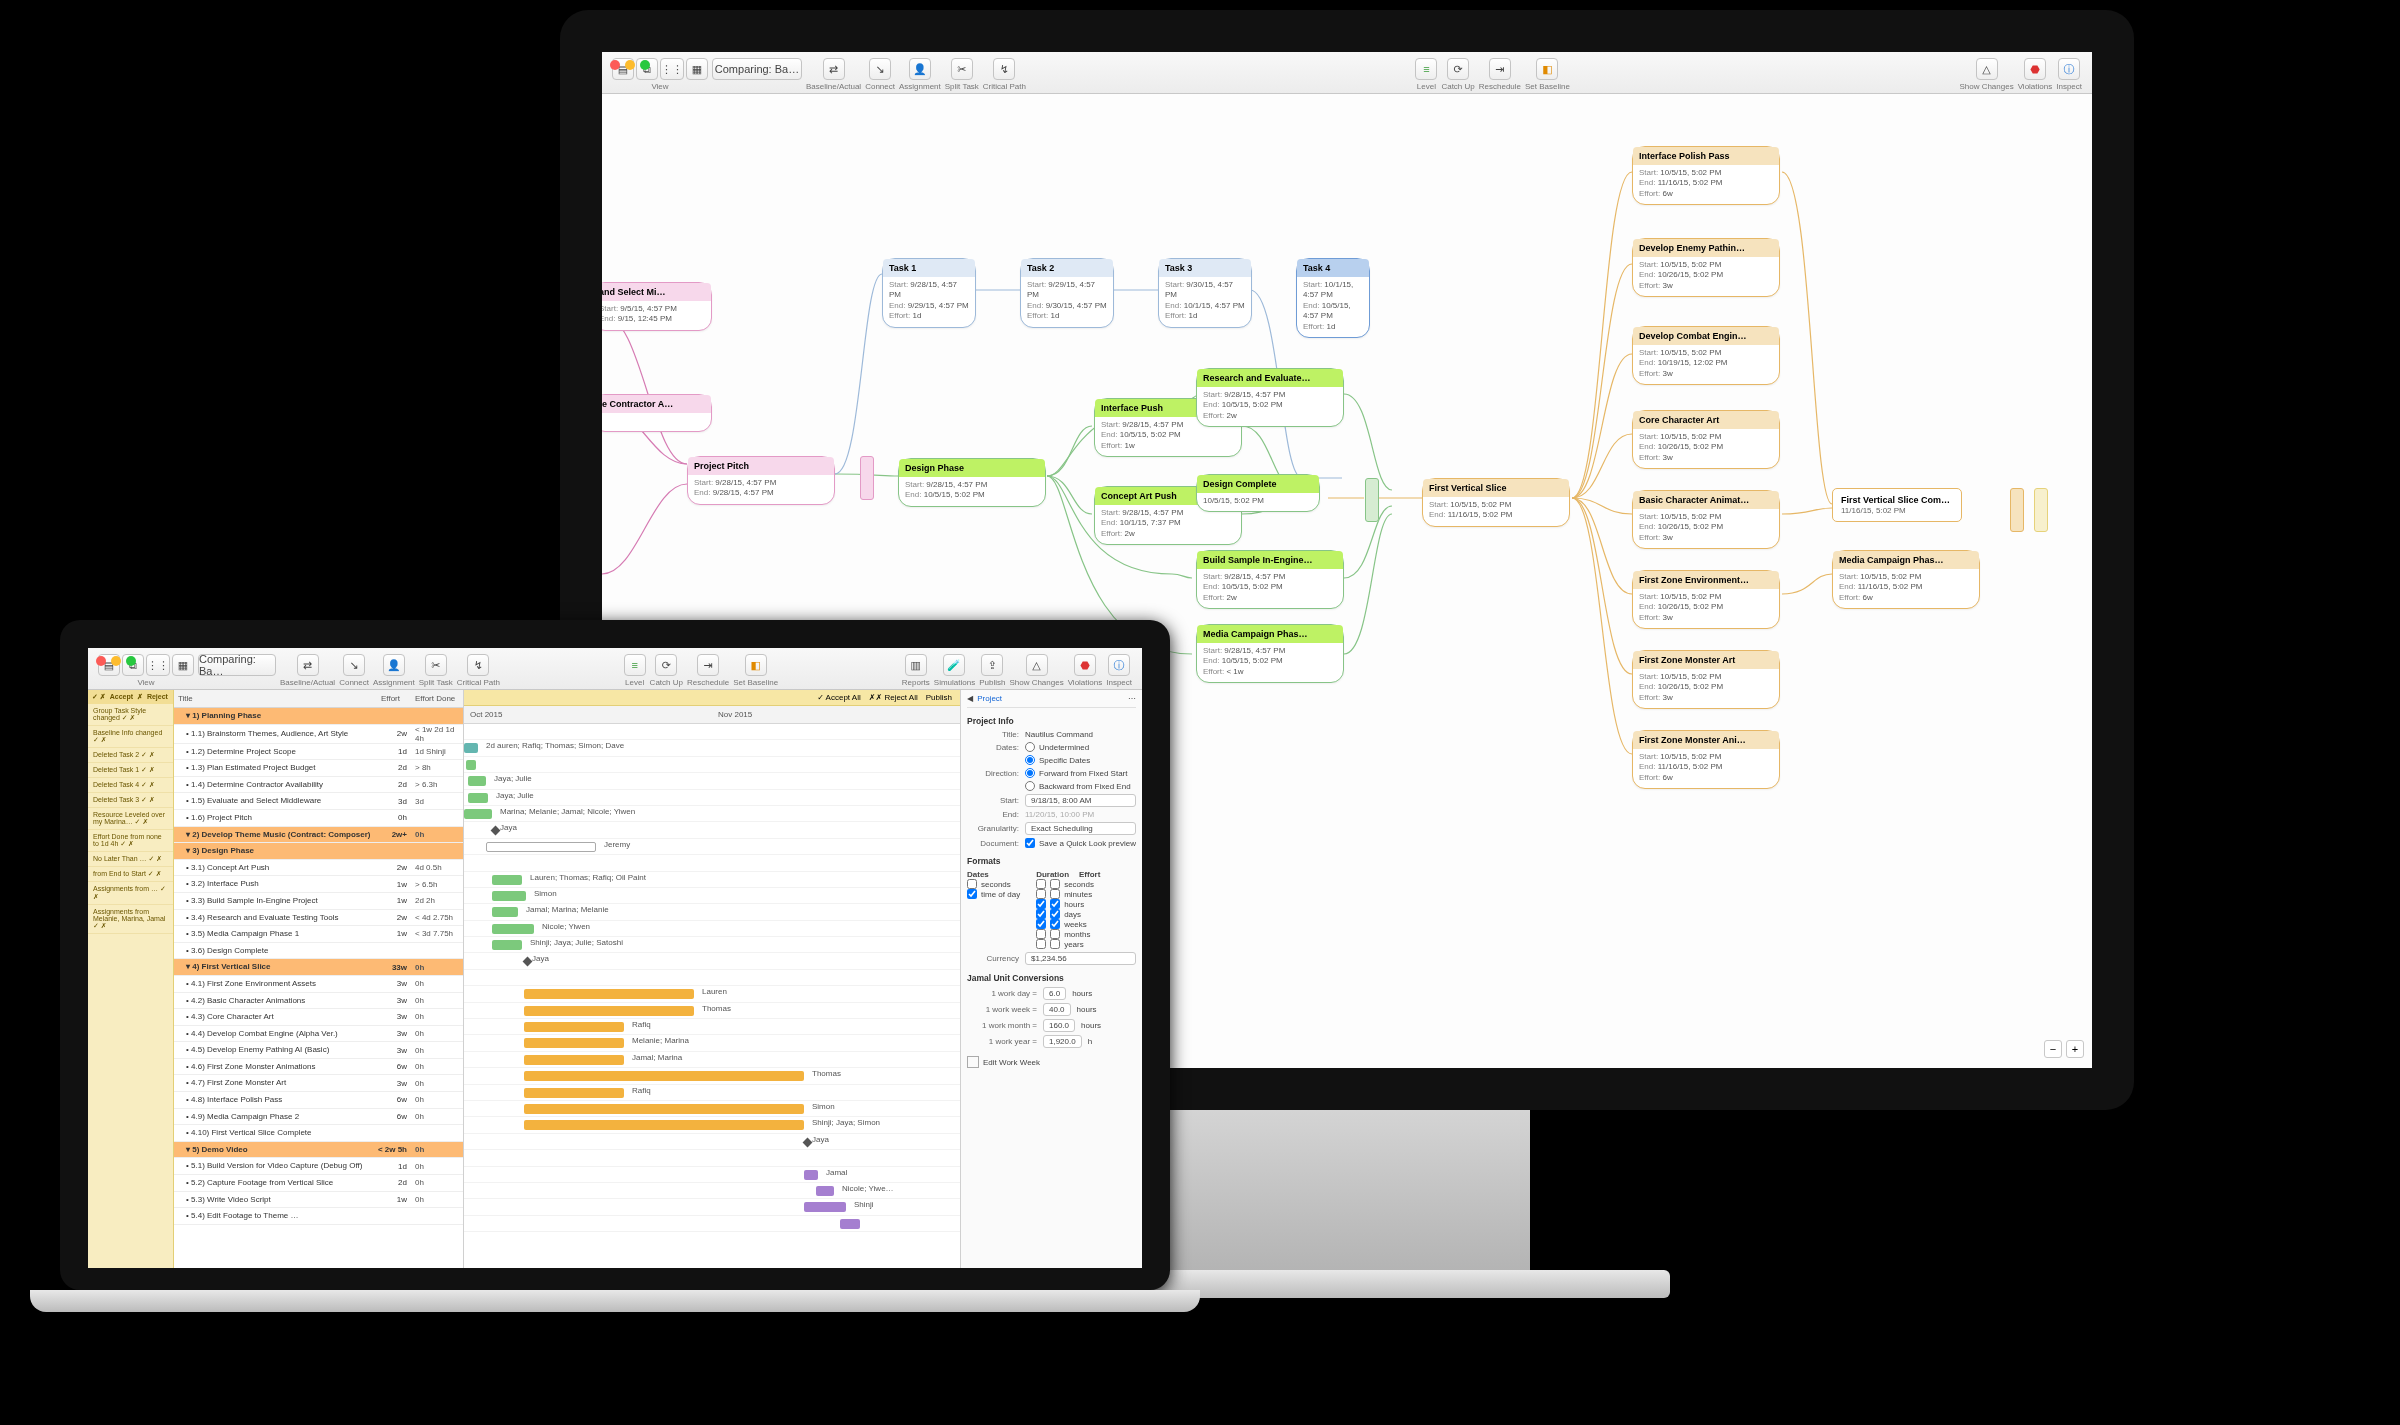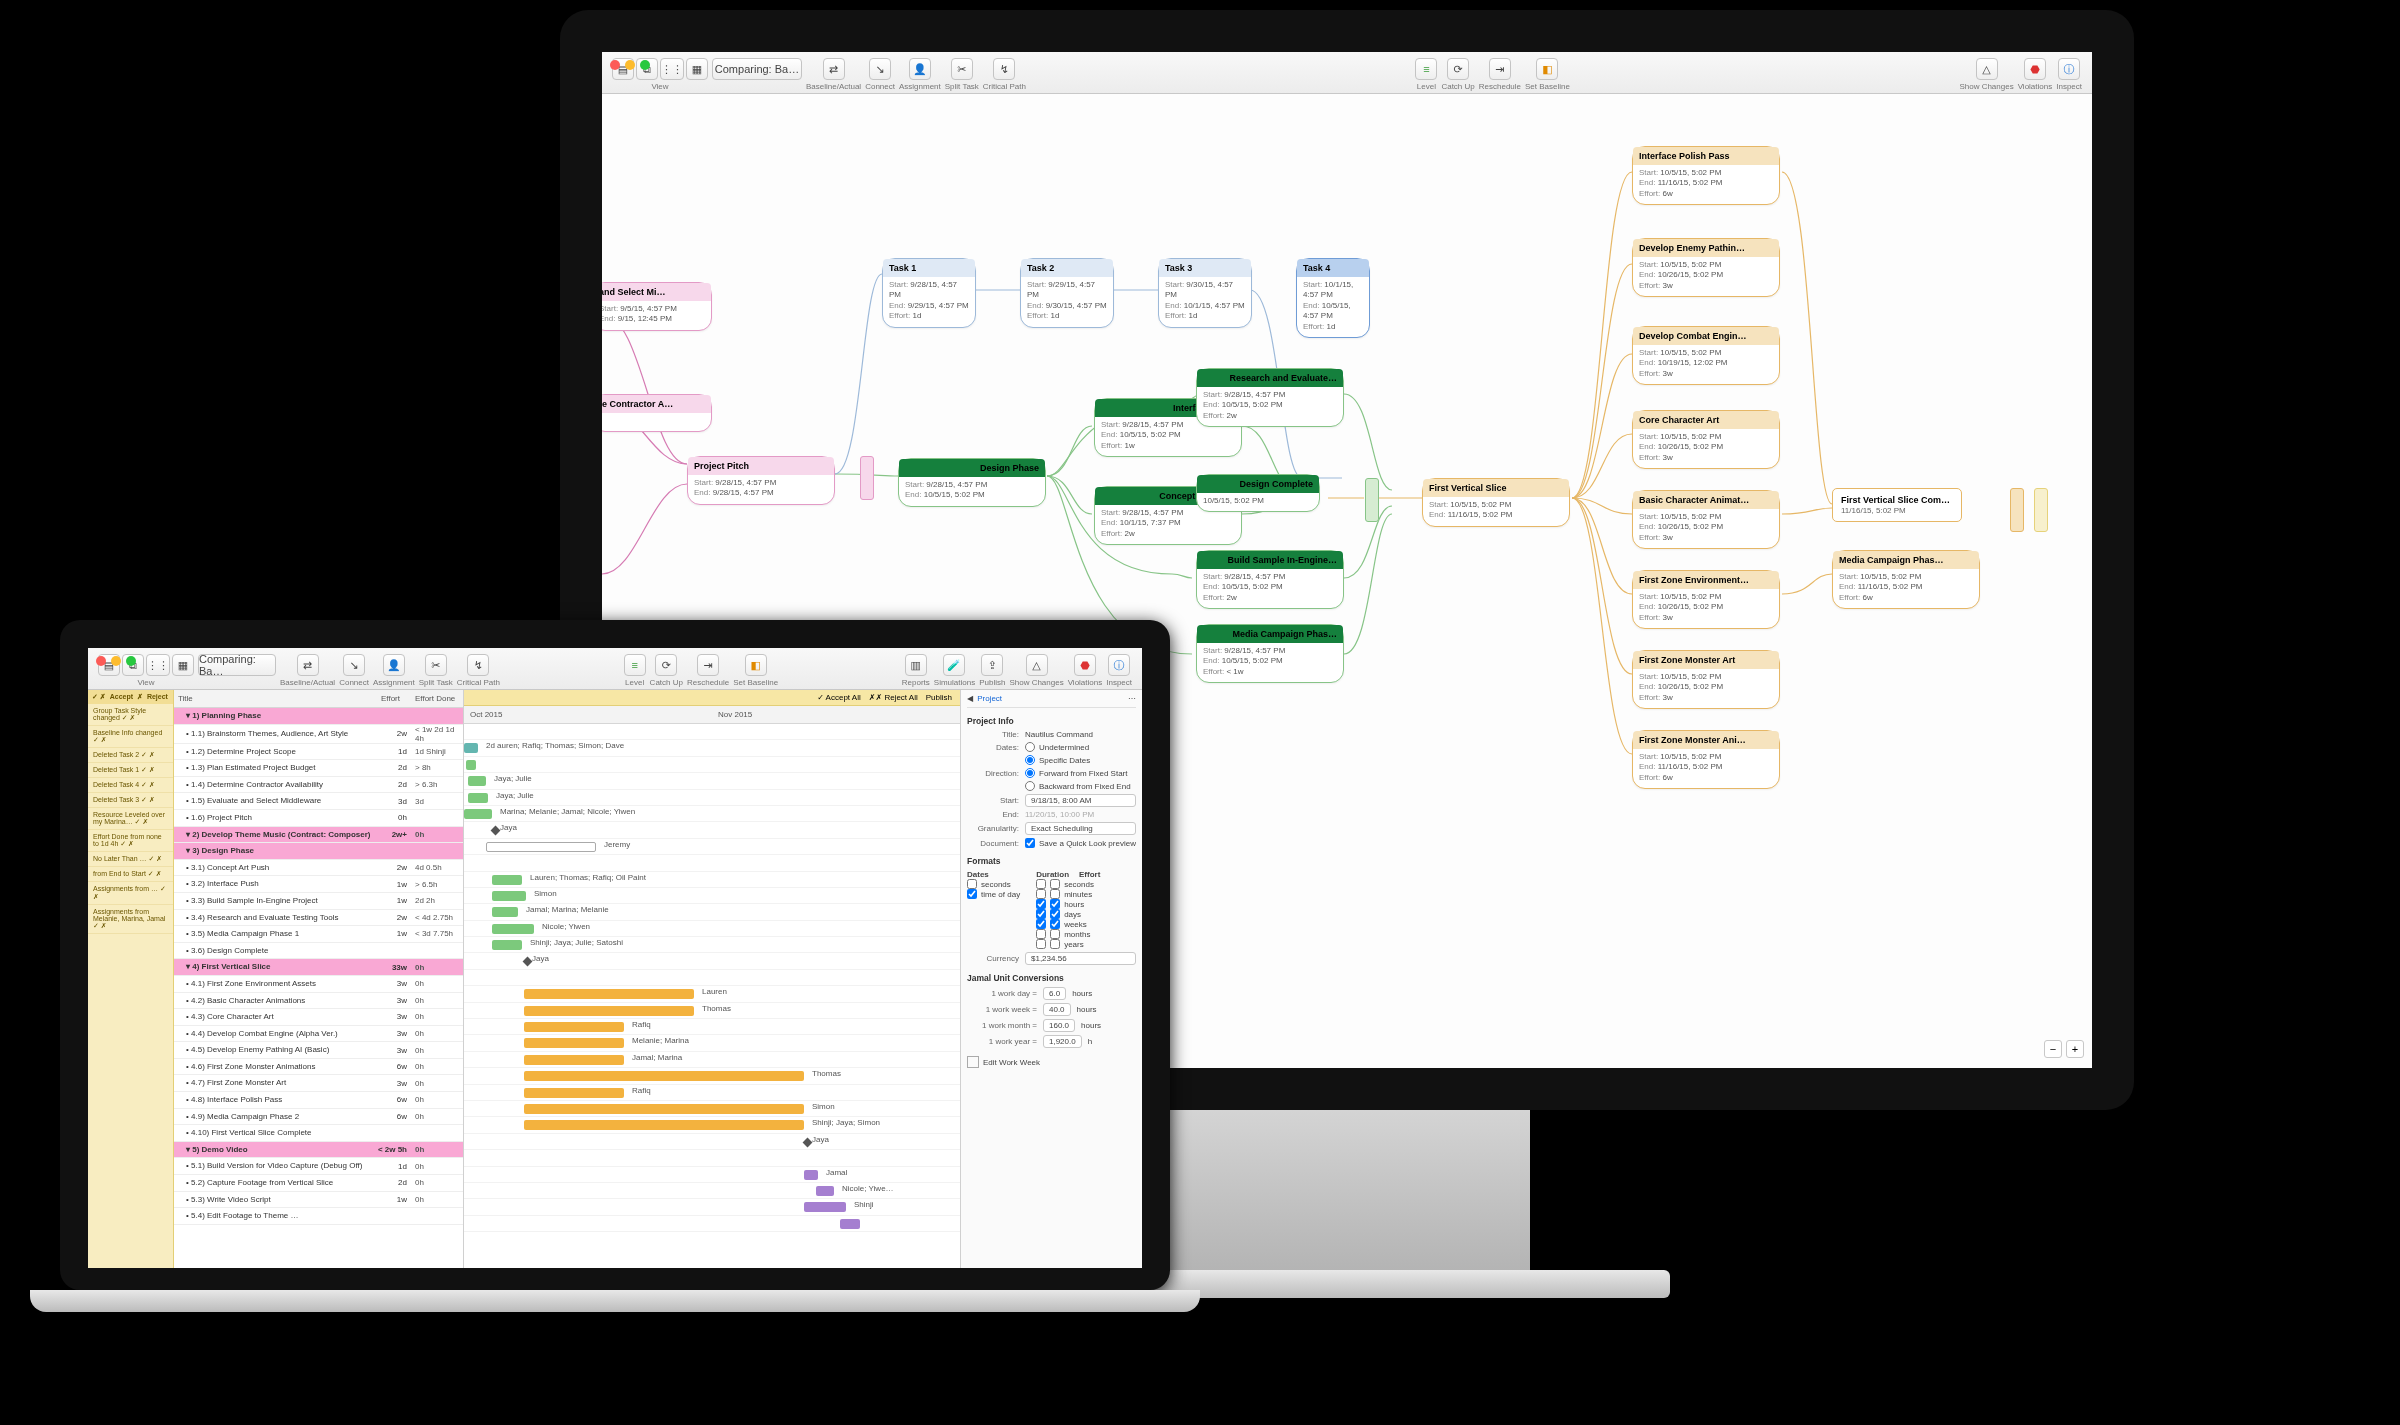--- a/index.html
+++ b/index.html
@@ -77,21 +77,21 @@
     box-shadow:0 1px 2px rgba(0,0,0,.06);
   }
   .node .title {
     padding:4px 6px; font-weight:600; font-size:9px;
     border-top-left-radius:4px; border-top-right-radius:4px;
     white-space:nowrap; overflow:hidden; text-overflow:ellipsis;
   }
   .node .meta { padding:3px 6px 5px; font-size:8px; color:#555; line-height:1.3; }
   .node .meta span.lbl { color:#888; }
   .pink  { border-color:#e39ac6; } .pink  .title{ background:#f7d8eb; }
-  .green { border-color:#87c487; } .green .title{ background:#15803d;text-align:right; }
+  .green { border-color:#87c487; } .green .title{ background:#bef264; }
   .blue  { border-color:#9db9d9; } .blue  .title{ background:#dfe9f5; }
   .blueS { border-color:#6f9cd6; } .blueS .title{ background:#b8d0ee; }
   .orange{ border-color:#e6b766; } .orange .title{ background:#f6e3be; }
   .yellow{ border-color:#e6d27a; }
   .milestone {
     position:absolute; min-width:130px;
     padding:6px 8px; font-size:9px;
     background:#fff; border:1px solid #e6b766; border-radius:5px;
   }
   .milestone .t { font-weight:600; display:block; white-space:nowrap; overflow:hidden; text-overflow:ellipsis; }
@@ -142,21 +142,21 @@
   .outline-hdr {
     display:flex; background:#f3f3f3; border-bottom:1px solid #d6d6d6;
     font-size:8px; color:#555;
   }
   .outline-hdr div { padding:4px 4px; }
   .col-t { flex:1; } .col-e { width:34px; } .col-d { width:52px; }
   .row {
     display:flex; align-items:center; border-bottom:1px solid #eee;
     font-size:8px; color:#333;
   }
-  .row.grp { background:#f9a8d4; font-weight:600; }
+  .row.grp { background:#fdba74; font-weight:600; }
   .row .t { flex:1; padding:3px 4px 3px 12px; line-height:1.2; }
   .row .e { width:34px; text-align:right; padding-right:4px; }
   .row .d { width:52px; padding-left:4px; color:#555; }
   .gantt {
     flex:1; position:relative; background:#fff; overflow:hidden;
   }
   .gantt-hdr {
     display:flex; font-size:8px; color:#555;
     border-bottom:1px solid #d6d6d6; background:#f3f3f3;
   }

